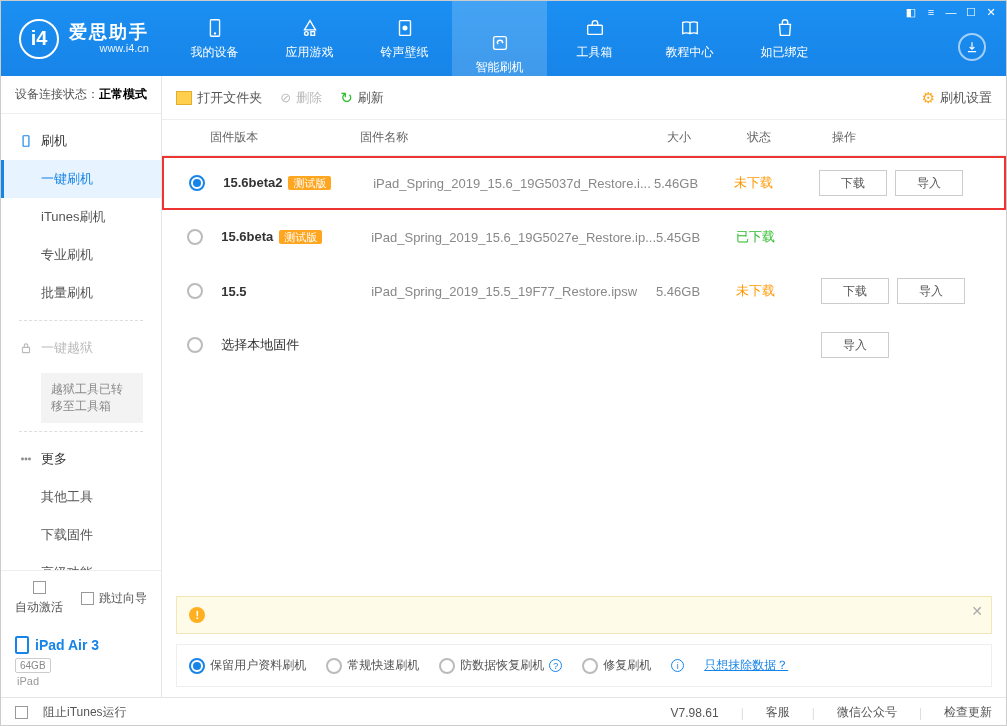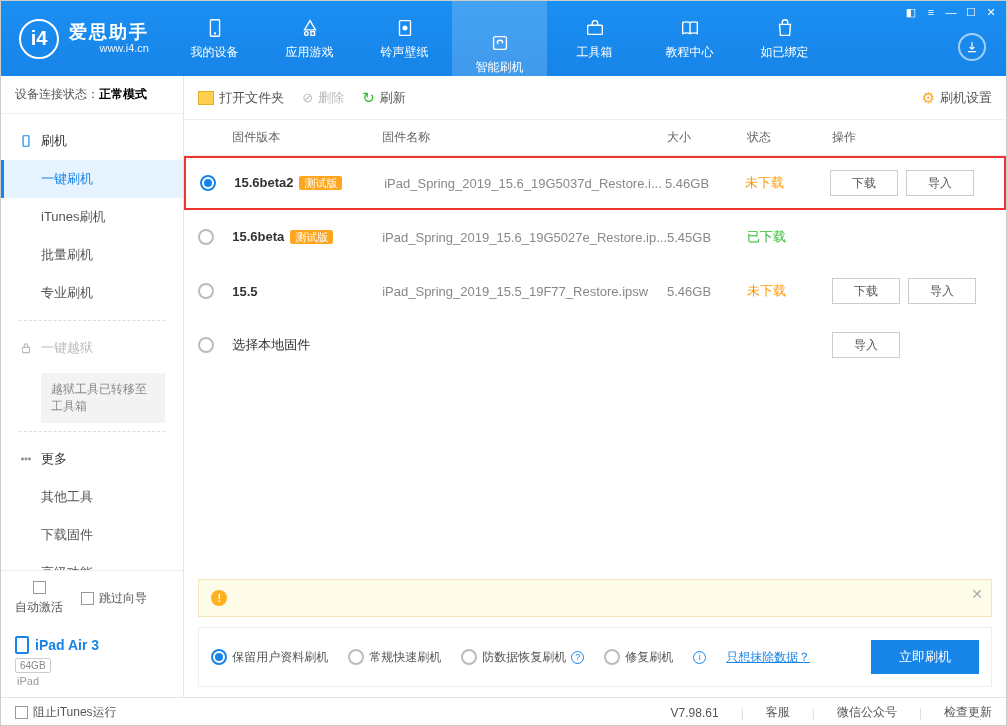--- a/index.html
+++ b/index.html
@@ -51,21 +51,21 @@
 
 .table-head { height: 36px; display: flex; align-items: center; padding: 0 14px; font-size: 12px; color: #666; border-bottom: 1px solid #eee; }
 .col-radio { width: 34px; }
 .col-version { width: 150px; }
 .col-name { flex: 1; }
 .col-size { width: 80px; text-align: left; }
 .col-status { width: 85px; text-align: left; }
 .col-ops { width: 160px; text-align: left; }
 
 .rows { }
-.row { height: 54px; display: flex; align-items: center; padding: 0 14px; font-size: 13px; }
+.row { height: 54px; display: flex; align-items: center; padding: 0 25px; font-size: 13px; }
 .row.highlight { border: 2px solid #e33; }
 .radio { width: 16px; height: 16px; border: 2px solid #bbb; border-radius: 50%; display: flex; align-items: center; justify-content: center; cursor: pointer; }
 .radio.checked { border-color: #1784e8; }
 .radio.checked::after { content: ""; width: 8px; height: 8px; background: #1784e8; border-radius: 50%; }
 .badge-beta { background: #ffa620; color: #fff; font-size: 11px; padding: 1px 5px; border-radius: 2px; margin-left: 6px; }
 .status-undl { color: #ff9800; }
 .status-dl { color: #2bbd2b; }
 .op-btn { width: 68px; height: 26px; border: 1px solid #ccc; background: #fff; font-size: 12px; cursor: pointer; margin-right: 8px; color: #555; }
 
 .notice-bar { margin: 0 14px 10px; padding: 10px 12px; background: #fffbe9; border: 1px solid #f3e6b9; font-size: 12px; color: #7a6a2a; display: flex; align-items: center; gap: 8px; position: relative; }
@@ -185,22 +185,22 @@
     </div>
     <div class="side-menu">
       <div class="side-group">
         <svg class="icon-sq" viewBox="0 0 24 24" fill="none" stroke="#1784e8" stroke-width="2">
             <rect x="7" y="3" width="10" height="18" rx="1"></rect>
           </svg>
         <span>刷机</span>
       </div>
       <div class="side-sub active">一键刷机</div>
       <div class="side-sub">iTunes刷机</div>
+      <div class="side-sub">专业刷机</div>
       <div class="side-sub">批量刷机</div>
-      <div class="side-sub">专业刷机</div>
       <div class="side-divider"></div>
       <div class="side-group disabled">
         <svg class="icon-sq" viewBox="0 0 24 24" fill="none" stroke="#bbb" stroke-width="2">
             <rect x="6" y="11" width="12" height="9" rx="1"></rect>
             <path d="M9 11V8a3 3 0 0 1 6 0v3"></path>
           </svg>
         <span>一键越狱</span>
       </div>
       <div class="side-note">越狱工具已转移至工具箱</div>
       <div class="side-divider"></div>
@@ -332,27 +332,26 @@
           <span class="radio"></span>
           <span>防数据恢复刷机</span>
           <span class="info-i">?</span>
         </div>
       <div class="opt">
           <span class="radio"></span>
           <span>修复刷机</span>
         </div>
       <span class="info-i">i</span>
       <span class="link">只想抹除数据？</span>
-      <button class="primary-btn">立即刷机</button>
     </div>
   </div>
 </div>
 
 <div class="footer">
-  <span style="display:flex;align-items:center;gap:5px;">
+  <span style="display:flex;align-items:center;gap:15px;">
       <span class="chk"></span>
       <span>阻止iTunes运行</span>
     </span>
   <span class="spacer"></span>
   <span>V7.98.61</span>
   <span class="sep">|</span>
   <span>客服</span>
   <span class="sep">|</span>
   <span>微信公众号</span>
   <span class="sep">|</span>

